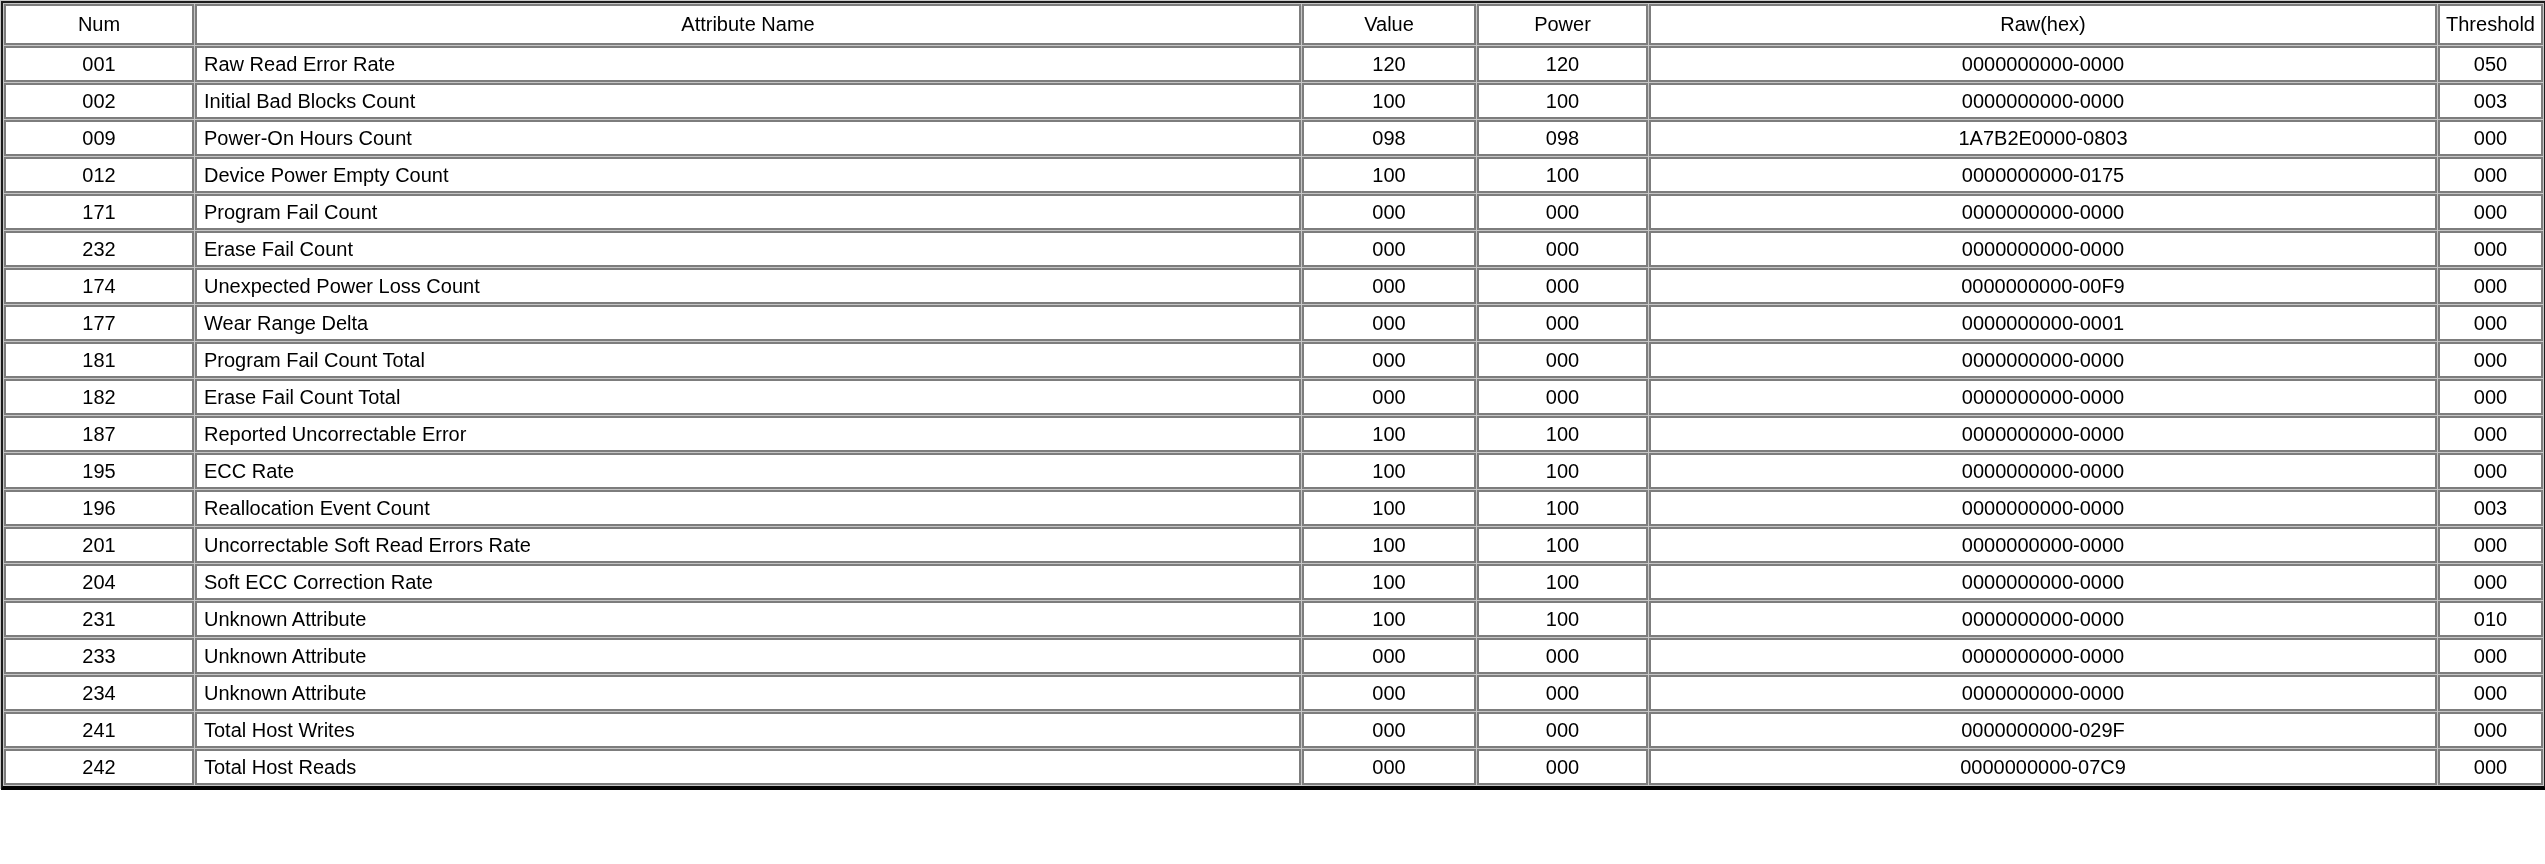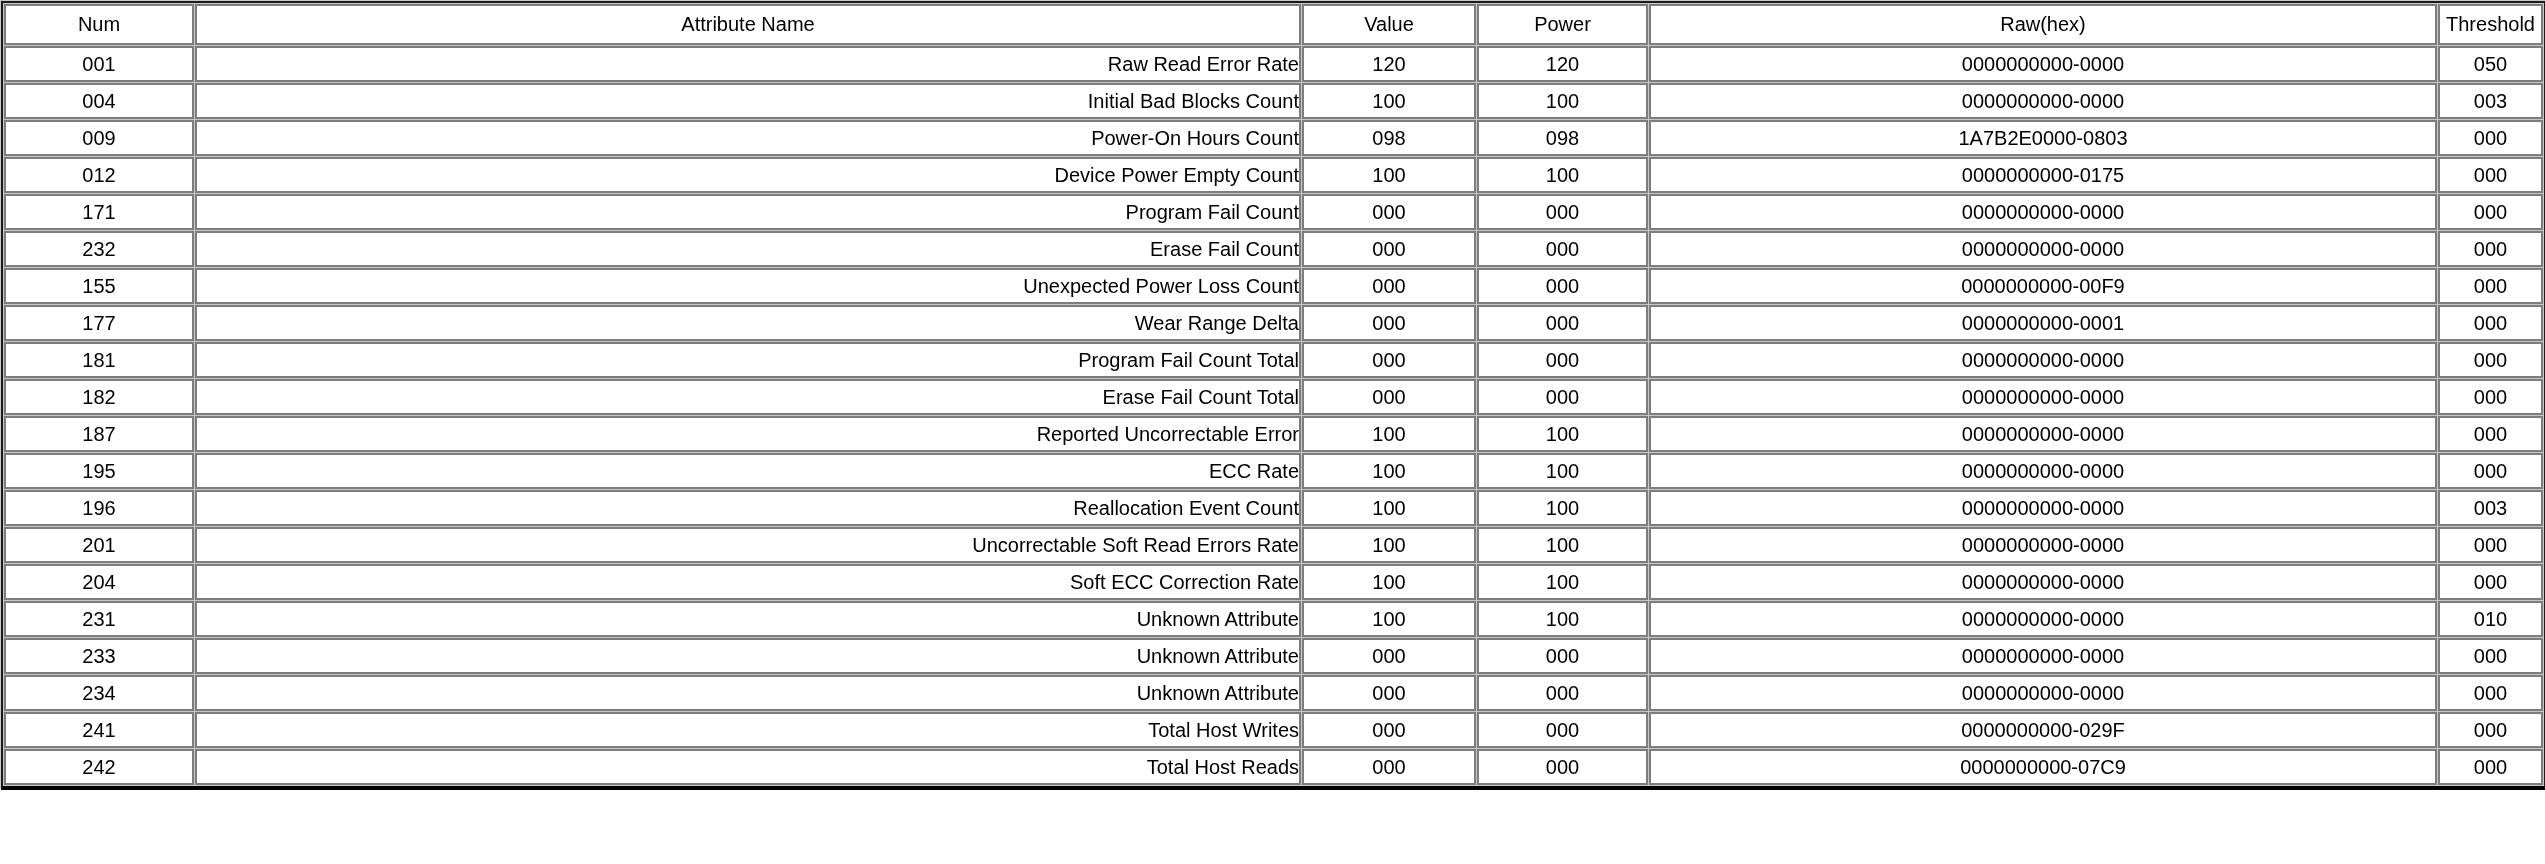--- a/index.html
+++ b/index.html
@@ -34,21 +34,21 @@
     font-size: 20px;
     font-weight: normal;
     white-space: nowrap;
     overflow: hidden;
     vertical-align: middle;
     padding: 0;
   }
   table.smart th { height: 41px; }
   table.smart td { height: 36px; }
   .c { text-align: center; }
-  .l { text-align: right; padding-left: 7px !important; }
+  .l { text-align: left; padding-left: 7px !important; }
 </style>
 </head>
 <body>
 
 
 
 <div class="table-wrap">
   <table class="smart">
     <colgroup>
       <col style="width:190px">
@@ -71,21 +71,21 @@
     <tbody>
         <tr>
     <td class="c">001</td>
     <td class="l">Raw Read Error Rate</td>
     <td class="c">120</td>
     <td class="c">120</td>
     <td class="c">0000000000-0000</td>
     <td class="c">050</td>
   </tr>
         <tr>
-    <td class="c">004</td>
+    <td class="c">002</td>
     <td class="l">Initial Bad Blocks Count</td>
     <td class="c">100</td>
     <td class="c">100</td>
     <td class="c">0000000000-0000</td>
     <td class="c">003</td>
   </tr>
         <tr>
     <td class="c">009</td>
     <td class="l">Power-On Hours Count</td>
     <td class="c">098</td>
@@ -111,21 +111,21 @@
   </tr>
         <tr>
     <td class="c">232</td>
     <td class="l">Erase Fail Count</td>
     <td class="c">000</td>
     <td class="c">000</td>
     <td class="c">0000000000-0000</td>
     <td class="c">000</td>
   </tr>
         <tr>
-    <td class="c">155</td>
+    <td class="c">174</td>
     <td class="l">Unexpected Power Loss Count</td>
     <td class="c">000</td>
     <td class="c">000</td>
     <td class="c">0000000000-00F9</td>
     <td class="c">000</td>
   </tr>
         <tr>
     <td class="c">177</td>
     <td class="l">Wear Range Delta</td>
     <td class="c">000</td>

